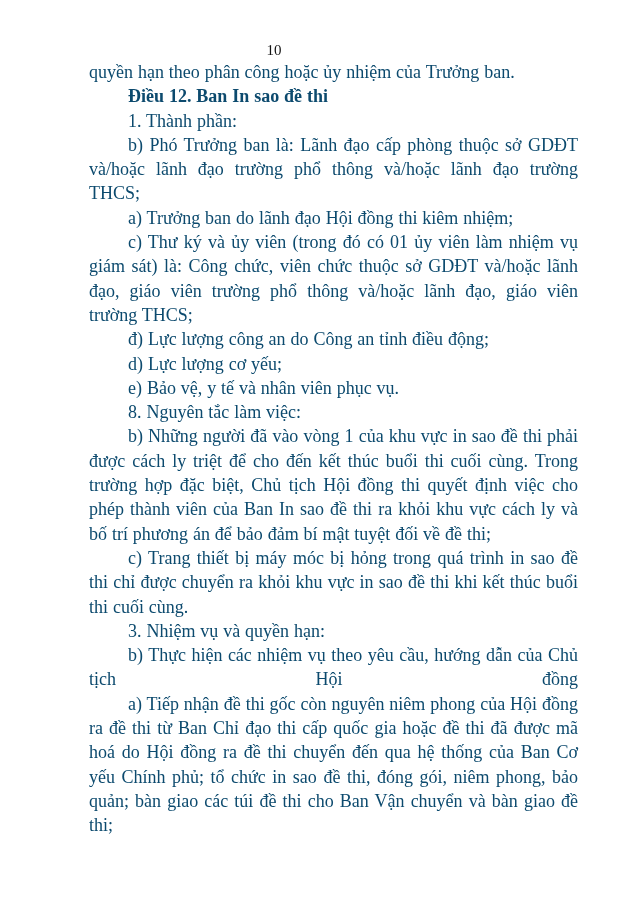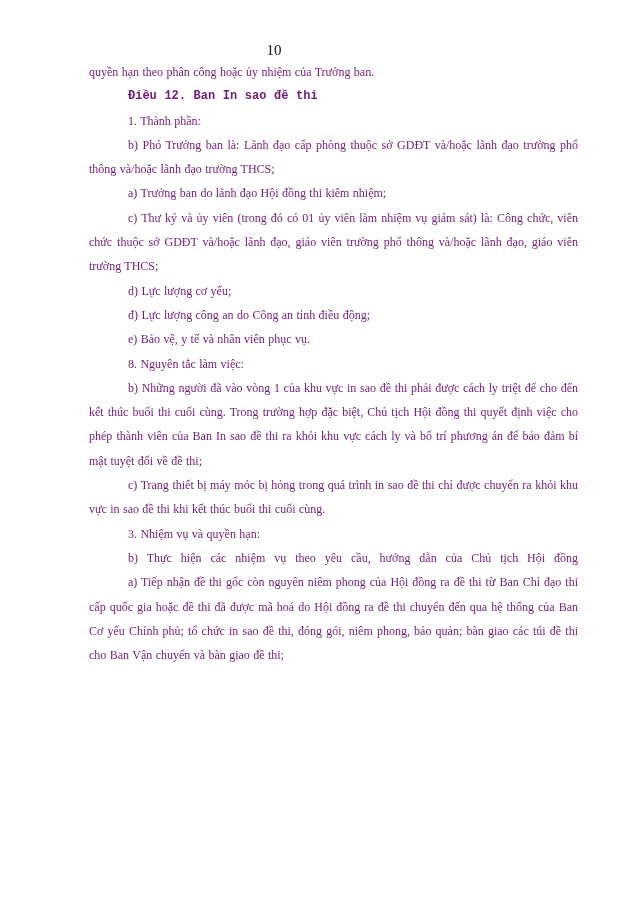--- a/index.html
+++ b/index.html
@@ -24,56 +24,55 @@
     text-align: center;
     font-size: 15px;
     line-height: 16px;
     color: #141414;
   }
   .content {
     position: absolute;
     top: 60px;
     left: 89px;
     width: 489px;
-    font-size: 12px;
+    font-size: 18px;
     line-height: 24.3px;
     text-align: justify;
-    color: #701a75;
+    color: #0c4a6e;
   }
   .content p.para {
     margin: 0;
     padding: 0;
     text-indent: 39px;
     word-spacing: 0.4px;
   }
   .content p.para.no-indent {
     text-indent: 0;
   }
   .content p.para.heading {
     font-weight: bold;
-    font-family: Liberation Mono, monospace;
   }
   .content p.para.justify-last {
     text-align-last: justify;
   }
 </style>
 </head>
 <body>
 
 <div class="page">
   <div class="page-number">10</div>
   <div class="content">
       <p class="para no-indent">quyền hạn theo phân công hoặc ủy nhiệm của Trưởng ban.</p>
       <p class="para heading">Điều 12. Ban In sao đề thi</p>
       <p class="para">1. Thành phần:</p>
       <p class="para">b) Phó Trưởng ban là: Lãnh đạo cấp phòng thuộc sở GDĐT và/hoặc lãnh đạo trường phổ thông và/hoặc lãnh đạo trường THCS;</p>
       <p class="para">a) Trưởng ban do lãnh đạo Hội đồng thi kiêm nhiệm;</p>
       <p class="para">c) Thư ký và ủy viên (trong đó có 01 ủy viên làm nhiệm vụ giám sát) là: Công chức, viên chức thuộc sở GDĐT và/hoặc lãnh đạo, giáo viên trường phổ thông và/hoặc lãnh đạo, giáo viên trường THCS;</p>
+      <p class="para">đ) Lực lượng công an do Công an tỉnh điều động;</p>
       <p class="para">d) Lực lượng cơ yếu;</p>
-      <p class="para">đ) Lực lượng công an do Công an tỉnh điều động;</p>
       <p class="para">e) Bảo vệ, y tế và nhân viên phục vụ.</p>
       <p class="para">8. Nguyên tắc làm việc:</p>
       <p class="para">b) Những người đã vào vòng 1 của khu vực in sao đề thi phải được cách ly triệt để cho đến kết thúc buổi thi cuối cùng. Trong trường hợp đặc biệt, Chủ tịch Hội đồng thi quyết định việc cho phép thành viên của Ban In sao đề thi ra khỏi khu vực cách ly và bố trí phương án để bảo đảm bí mật tuyệt đối về đề thi;</p>
       <p class="para">c) Trang thiết bị máy móc bị hỏng trong quá trình in sao đề thi chỉ được chuyển ra khỏi khu vực in sao đề thi khi kết thúc buổi thi cuối cùng.</p>
       <p class="para">3. Nhiệm vụ và quyền hạn:</p>
       <p class="para justify-last">b) Thực hiện các nhiệm vụ theo yêu cầu, hướng dẫn của Chủ tịch Hội đồng</p>
       <p class="para">a) Tiếp nhận đề thi gốc còn nguyên niêm phong của Hội đồng ra đề thi từ Ban Chỉ đạo thi cấp quốc gia hoặc đề thi đã được mã hoá do Hội đồng ra đề thi chuyển đến qua hệ thống của Ban Cơ yếu Chính phủ; tổ chức in sao đề thi, đóng gói, niêm phong, bảo quản; bàn giao các túi đề thi cho Ban Vận chuyển và bàn giao đề thi;</p>
     </div>
 </div>
 

